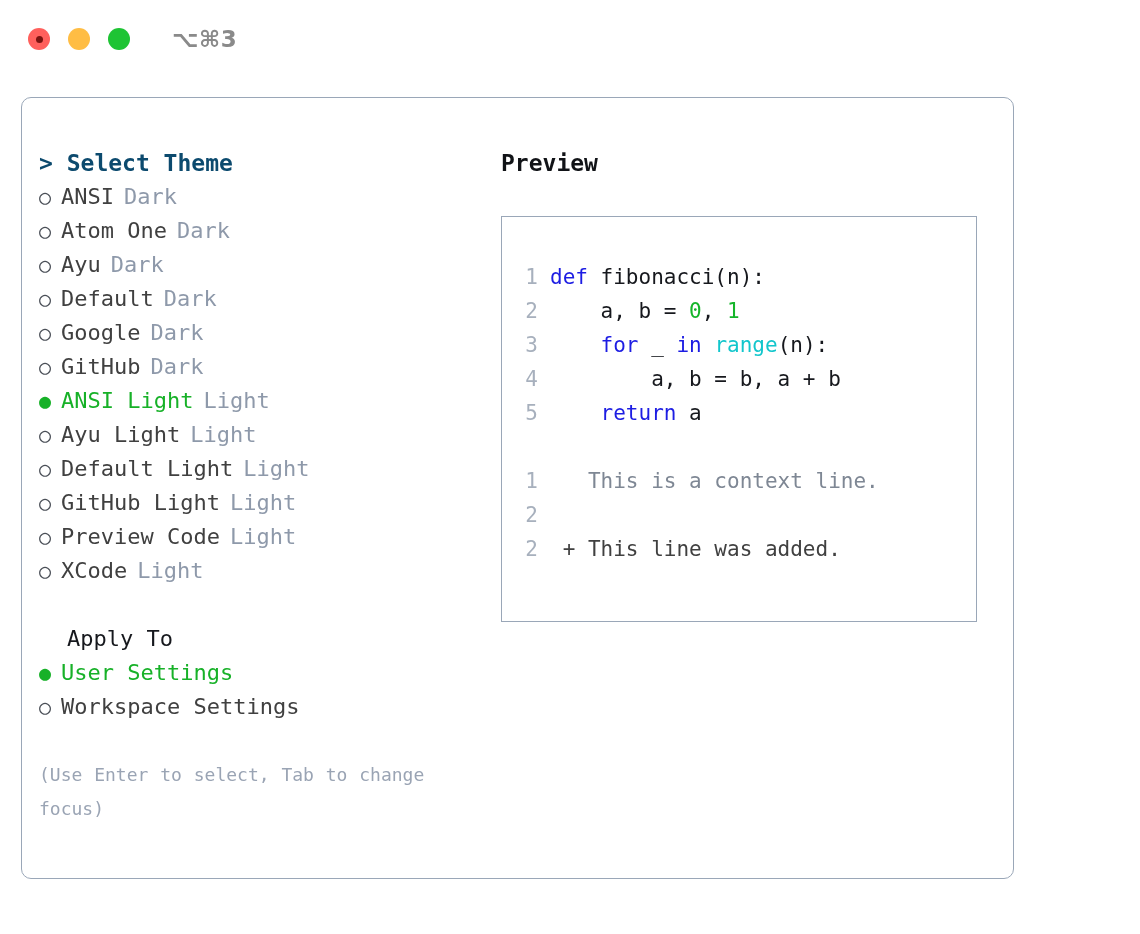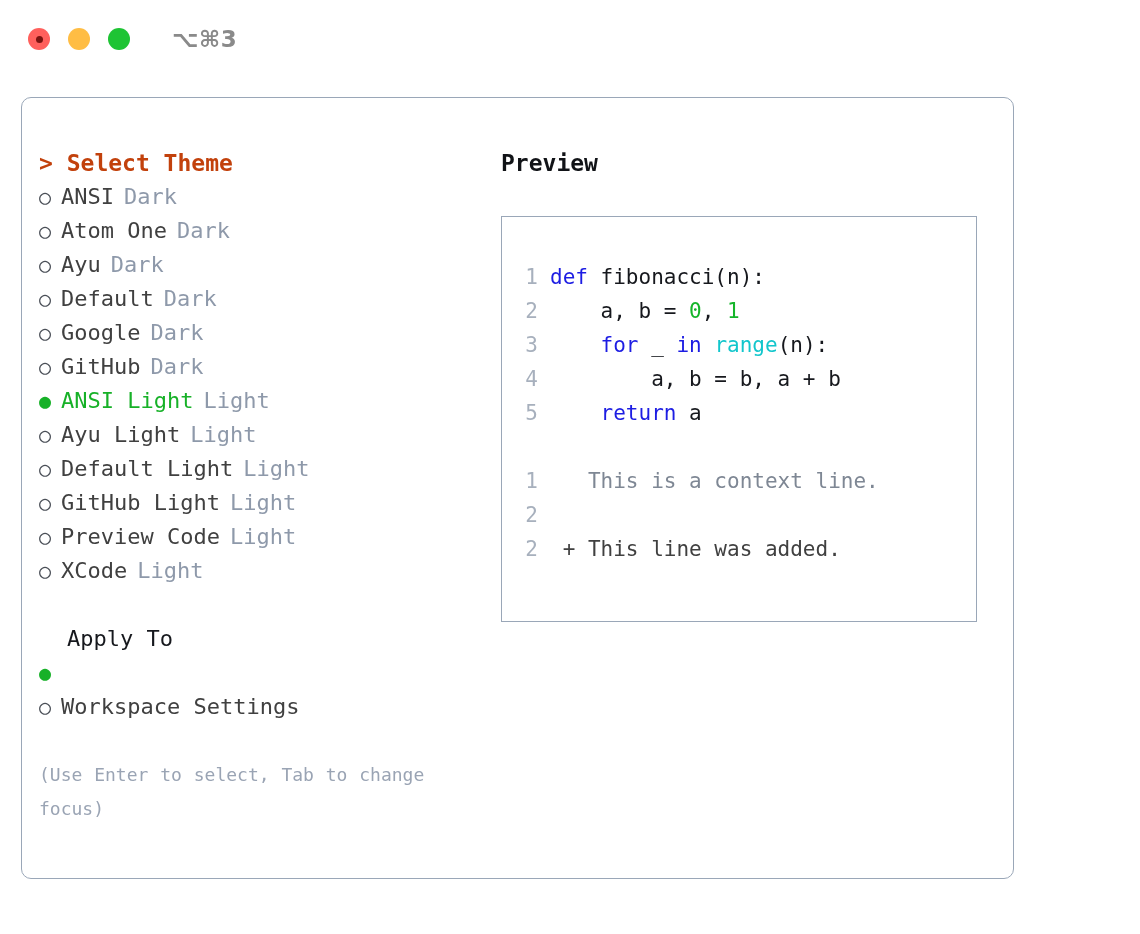--- a/index.html
+++ b/index.html
@@ -83,21 +83,21 @@
   
   .left-col {
     position: absolute;
     left: 17px; top: 48px;
     width: 455px;
   }
 
   .section-title {
     font-size: 23px;
     font-weight: 700;
-    color: #c2410c;
+    color: #0c4a6e;
     line-height: 34px;
     white-space: pre;
     letter-spacing: 0px;
   }
 
   .opt-row {
     display: flex;
     align-items: baseline;
     line-height: 34px;
     font-size: 22px;
@@ -218,21 +218,21 @@
             <div class="opt-row"><span class="bullet off">○</span><span class="opt-name">GitHub Light</span><span class="opt-variant">Light</span></div>
             <div class="opt-row"><span class="bullet off">○</span><span class="opt-name">Preview Code</span><span class="opt-variant">Light</span></div>
             <div class="opt-row"><span class="bullet off">○</span><span class="opt-name">XCode</span><span class="opt-variant">Light</span></div>
           </div>
 
         <div class="spacer-lg"></div>
 
         <div class="apply-head">Apply To</div>
 
         <div id="apply-list">
-            <div class="opt-row"><span class="bullet on">●</span></div>
+            <div class="opt-row"><span class="bullet on">●</span><span class="opt-name sel">User Settings</span></div>
             <div class="opt-row"><span class="bullet off">○</span><span class="opt-name">Workspace Settings</span></div>
           </div>
 
         <div class="spacer-lg"></div>
 
         <div class="hint">(Use Enter to select, Tab to change focus)</div>
       </div>
 
       <div class="right-col">
 

